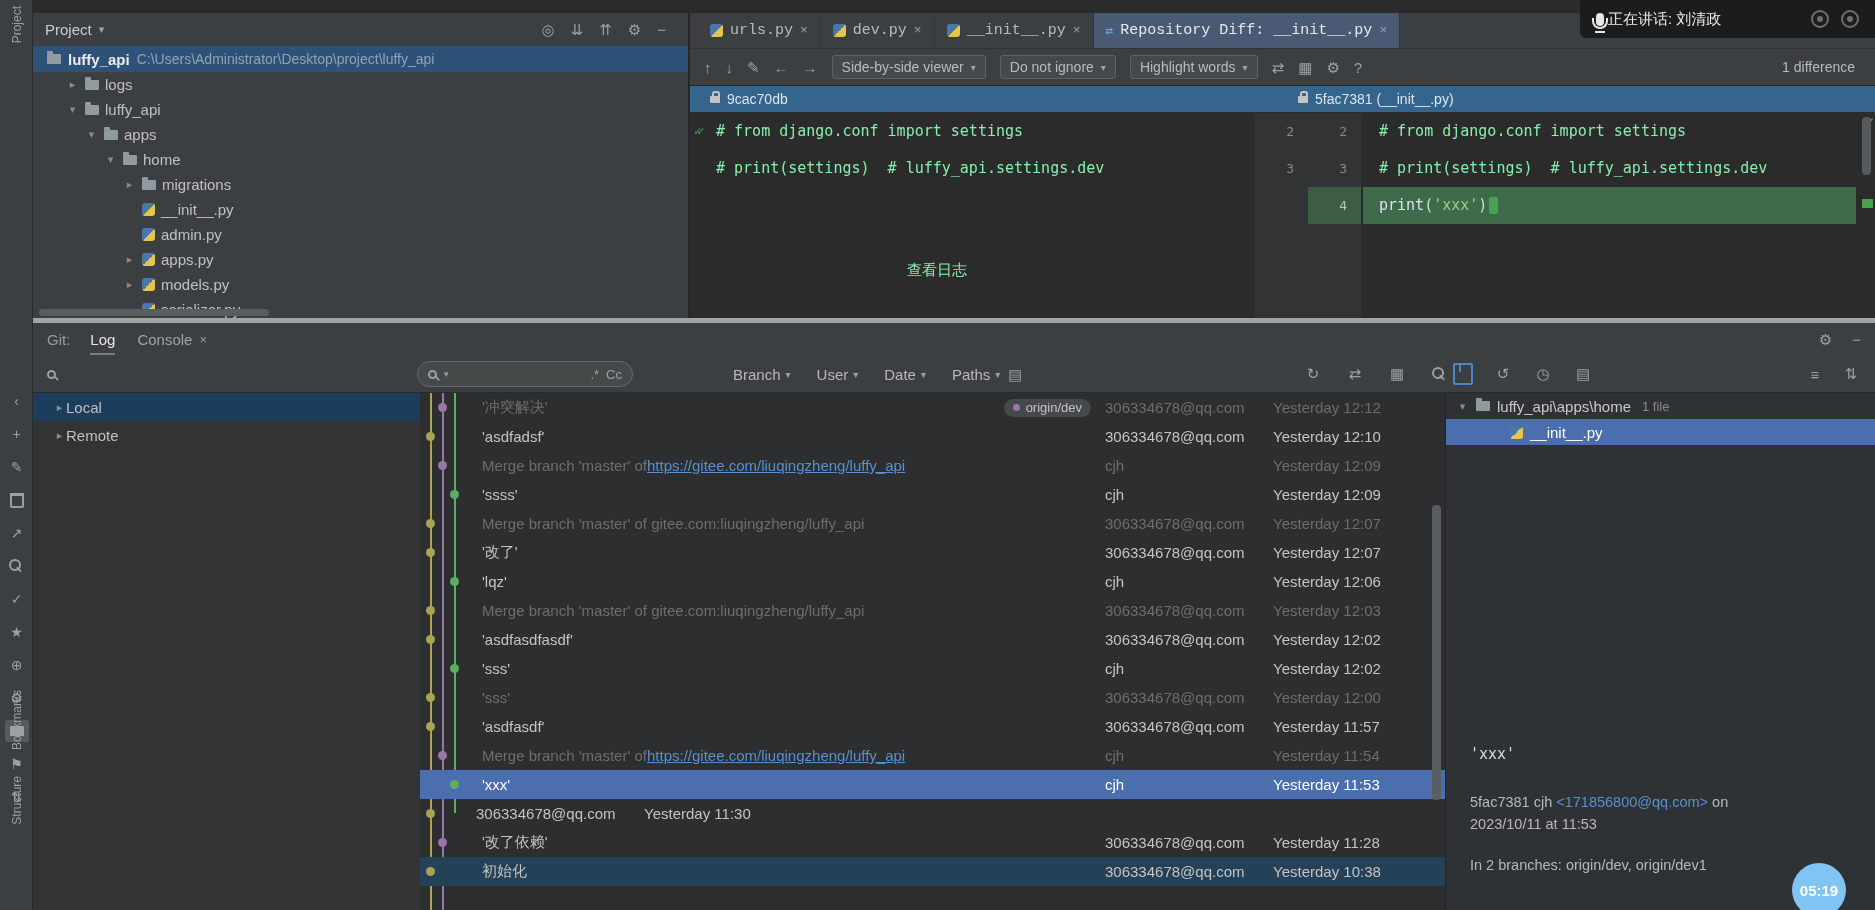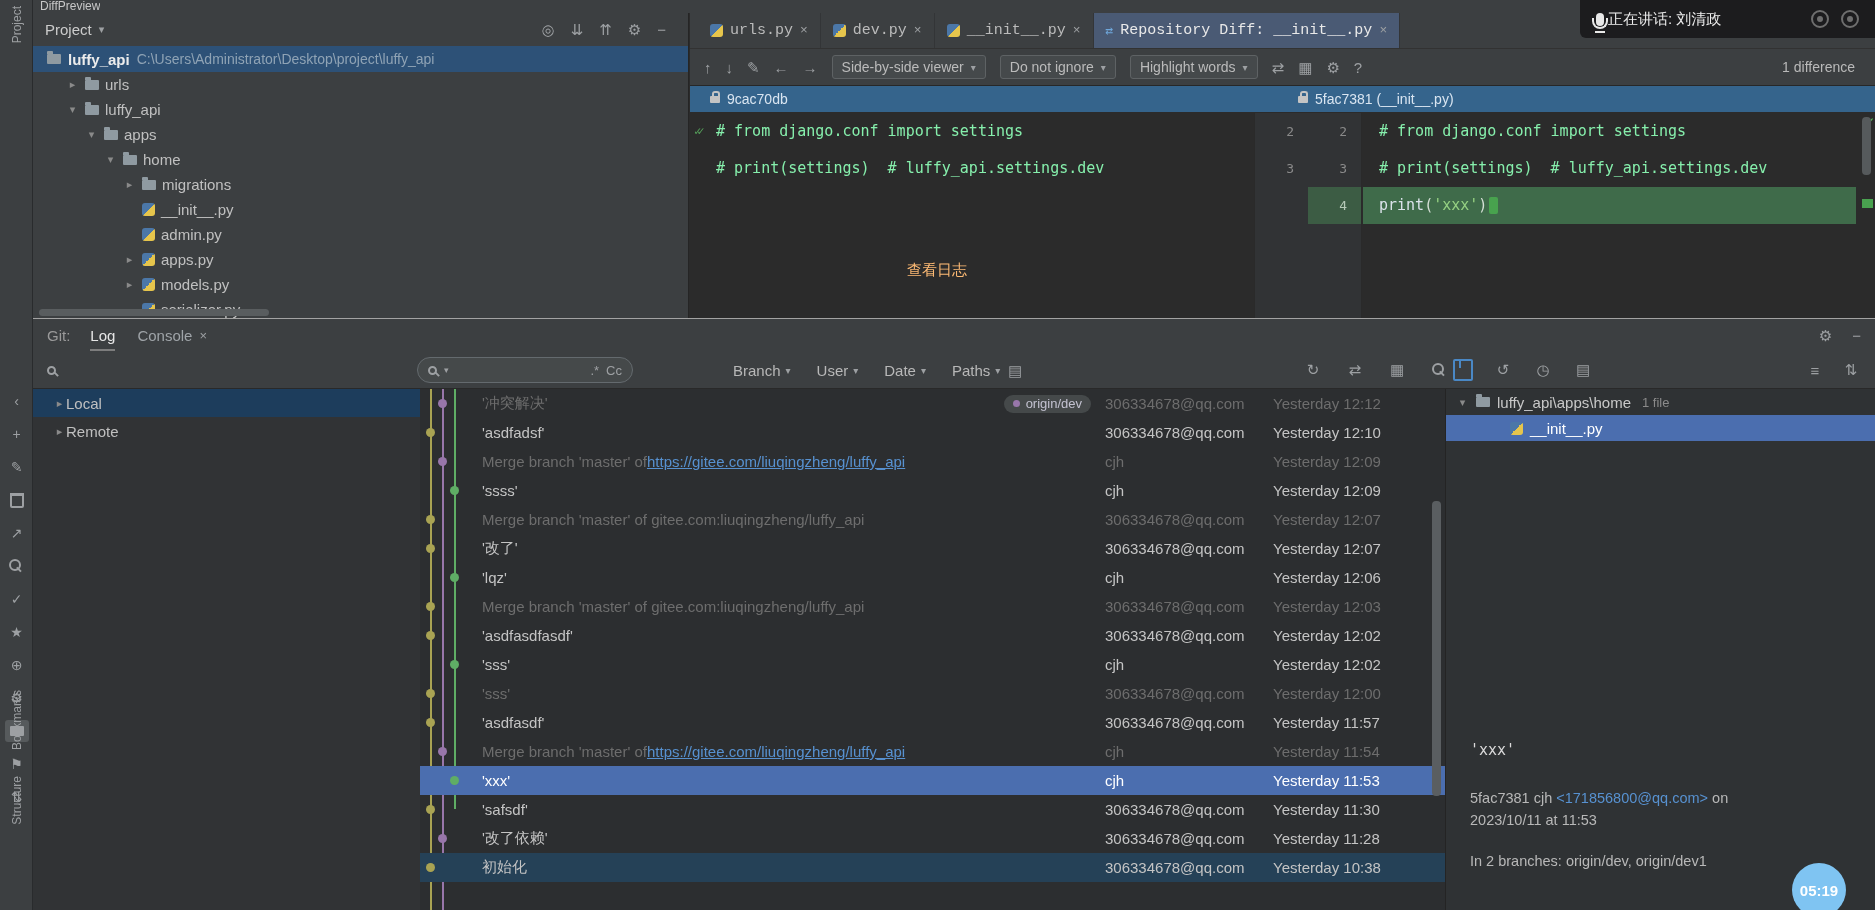--- a/index.html
+++ b/index.html
@@ -78,28 +78,28 @@
   .drow{height:37px;line-height:37px;font-size:15px;color:#86efac;white-space:pre;overflow:hidden;}
   .pane-left .drow{padding-left:26px;}
   .pane-right .drow{padding-left:16px;}
   .drow.added{background:#3f6b4a;color:#d5dfd6;}
   .added .fn{color:#dbe2ea;} .added .str{color:#95d082;}
   .added .caret{display:inline-block;width:9px;height:17px;background:#48a24e;border-radius:2px;vertical-align:middle;margin-left:2px;}
   .grow{display:flex;height:37px;line-height:37px;font-size:13px;color:#8a8a8a;font-family:"DejaVu Sans Mono",monospace;}
   .gcol{width:54px;text-align:right;padding-right:14px;}
   .gcol.gadd{background:#3c5c44;color:#b6c9b8;}
   .checks{position:absolute;left:4px;top:0;height:37px;line-height:37px;color:#55a05a;font-size:12px;letter-spacing:-4px;}
-  .overlay-red{position:absolute;left:217px;top:148px;color:#fdba74;text-align:center;}
+  .overlay-red{position:absolute;left:217px;top:148px;color:#86efac;text-align:center;}
   .dscroll{position:absolute;right:0;top:0;bottom:0;width:19px;background:#2b2b2b;}
   .dthumb{position:absolute;top:4px;right:4px;width:9px;height:58px;background:#565a5c;border-radius:4px;}
   .dmark{position:absolute;right:2px;top:86px;width:11px;height:9px;background:#49a14f;}
   .insp{position:absolute;right:3px;top:2px;color:#55c05a;font-size:12px;letter-spacing:-3px;}
 
   
-  .git{position:absolute;left:33px;top:318px;right:0;bottom:0;background:#14532d;border-top:1px solid #a3a3a3;}
+  .git{position:absolute;left:33px;top:318px;right:0;bottom:0;background:#14532d;border-top:5px solid #a3a3a3;}
   .g-header{height:32px;background:#3c3f41;display:flex;align-items:center;padding:0 14px;gap:20px;}
   .g-label{color:#9a9a9a;}
   .g-tab{display:flex;align-items:center;gap:7px;height:32px;color:#9fa4a8;}
   .g-tab.active{color:#e6e6e6;box-shadow:inset 0 -2px 0 #7d7d7d;}
   .g-hicons{margin-left:auto;display:flex;gap:20px;align-items:center;}
   .g-toolbar{height:38px;background:#3c3f41;border-bottom:1px solid #292929;position:relative;}
   .tb-abs{position:absolute;top:0;height:38px;display:flex;align-items:center;justify-content:center;}
   .searchfield{position:absolute;left:384px;top:6px;width:216px;height:26px;border:1px solid #646a6e;border-radius:13px;background:#45494a;display:flex;align-items:center;padding:0 10px;gap:7px;}
   .sf-input{flex:1;background:transparent;border:none;outline:none;color:#ddd;font-size:14px;min-width:10px;}
   .sf-opt{color:#9da0a3;font-size:13px;}
@@ -154,23 +154,20 @@
   .voice{position:absolute;left:1580px;top:0;width:295px;height:38px;background:#1c1c1e;z-index:10;display:flex;align-items:center;padding:0 16px;border-bottom-left-radius:6px;}
   .voice-text{color:#ededed;}
   .voice-hands{margin-left:auto;display:flex;gap:12px;align-items:center;}
   .timer-bubble{position:absolute;left:1792px;top:863px;width:54px;height:54px;border-radius:50%;background:#7fc4f2;color:#fff;font-weight:bold;display:flex;align-items:center;justify-content:center;z-index:9;}
 </style>
 </head>
 <body>
 
 <div id="app">
 
-  <div class="topstrip">
-    <span class="title-frag">DiffPreview</span>
-  </div>
 
   <aside class="stripe">
     <div class="stripe-top">
       <span class="stripe-label">Project</span>
     </div>
     <div class="stripe-icons">
 
     <div class="s-icon">
           <span class="s-glyph">‹</span>
         </div>
@@ -233,21 +230,21 @@
     <div class="pp-root">
       <span class="i-folder"></span>
       <span class="name">luffy_api</span>
       <span class="path">C:\Users\Administrator\Desktop\project\luffy_api</span>
     </div>
     <div>
 
     <div class="tree-row" style="padding-left: 33px;">
           <span class="chev">▸</span>
           <span class="ticon i-folder t-folder"></span>
-          <span class="tlabel">urls</span>
+          <span class="tlabel">logs</span>
         </div>
         <div class="tree-row" style="padding-left: 33px;">
           <span class="chev">▾</span>
           <span class="ticon i-folder t-folder"></span>
           <span class="tlabel">luffy_api</span>
         </div>
         <div class="tree-row" style="padding-left: 52px;">
           <span class="chev">▾</span>
           <span class="ticon i-folder t-folder"></span>
           <span class="tlabel">apps</span>
@@ -661,24 +658,20 @@
                 <span class="subj-text">'xxx'</span>
 
               </div>
               <div class="author">cjh</div>
               <div class="date">Yesterday 11:53</div>
             </div>
             <div class="commit-row">
               <div class="graph-cell">
                 <span class="dot" style="left: 6px; background: rgb(169, 163, 83);"></span>
               </div>
-              <div class="subj">
-                <span class="subj-text">'safsdf'</span>
-
-              </div>
               <div class="author">306334678@qq.com</div>
               <div class="date">Yesterday 11:30</div>
             </div>
             <div class="commit-row">
               <div class="graph-cell">
                 <span class="dot" style="left: 18px; background: rgb(152, 118, 170);"></span>
               </div>
               <div class="subj">
                 <span class="subj-text">'改了依赖'</span>
 

